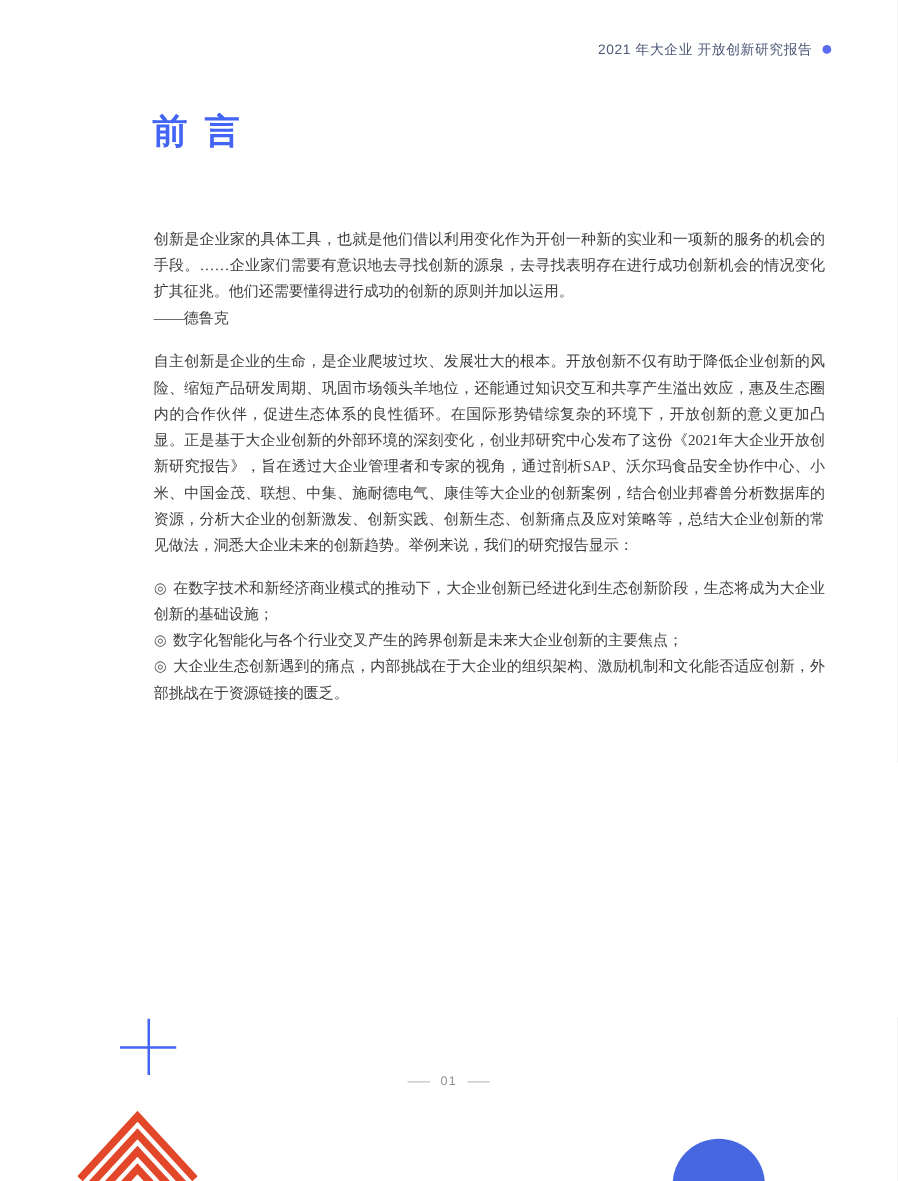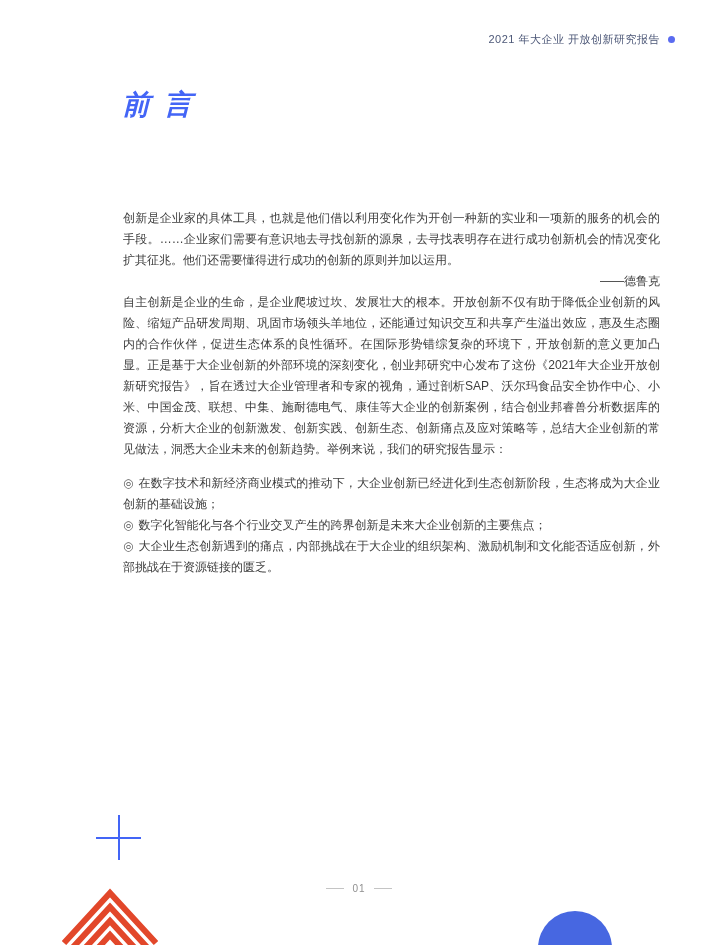--- a/index.html
+++ b/index.html
@@ -15,59 +15,59 @@
   .page{
     position:relative;
     width:718px;height:945px;
     margin:0 auto;
     background:#ffffff;
     overflow:hidden;
     font-family:"Liberation Sans","DejaVu Sans",sans-serif;
     color:#3d3d3d;
   }
   .header{
-    position:absolute;top:32px;right:43px;
+    position:absolute;top:32px;right:53px;
     display:flex;align-items:center;gap:8px;
   }
   .header-title{
     font-size:11px;color:var(--header_text);letter-spacing:0.5px;
   }
   .header-dot{
     width:7px;height:7px;border-radius:50%;
     background:var(--header_dot);display:inline-block;
   }
   .title{
     position:absolute;left:122px;top:86px;margin:0;
     font-size:28px;font-weight:bold;color:var(--accent_blue);
     letter-spacing:3px;
-    font-style:italic;
   }
   .content{
-    position:absolute;left:123px;top:208px;width:537px;
+    position:absolute;left:123px;top:181px;width:537px;
     font-size:12px;line-height:21px;
     text-align:justify;
+    font-family:Liberation Serif, serif;
   }
   .para{margin:0 0 13px;}
   .quote{margin-bottom:0;}
-  .attribution{text-align:right;margin-bottom:0;}
+  .attribution{margin-bottom:14px;}
   .bullet{margin-bottom:0;}
   .bullet-last{}
   .marker{margin-right:5px;color:#5a5a5a;}
   .plus{position:absolute;left:96px;top:815px;width:45px;height:45px;}
   .plus-h{position:absolute;left:0;top:21.5px;width:45px;height:2px;background:var(--accent_blue);}
   .plus-v{position:absolute;left:21.5px;top:0;width:2px;height:45px;background:var(--accent_blue);}
   .chevrons{position:absolute;left:62px;top:887px;}
   .chevrons polyline{fill:none;stroke:var(--chevron_red);stroke-width:6;}
   .circle{
     position:absolute;left:538px;top:911px;width:74px;height:74px;
     border-radius:50%;background:var(--circle_blue);
   }
   .footer{
     position:absolute;left:0;top:860px;width:100%;
-    display:flex;align-items:center;justify-content:center;gap:8px;margin-top:23px;
+    display:flex;align-items:center;justify-content:center;gap:8px;
   }
   .dash{width:18px;height:1px;background:var(--dash_gray);display:inline-block;}
   .pagenum{font-size:10px;color:var(--page_num_gray);letter-spacing:1px;}
 </style>
 </head>
 <body>
 
 <div class="page">
 
   <div class="header">

